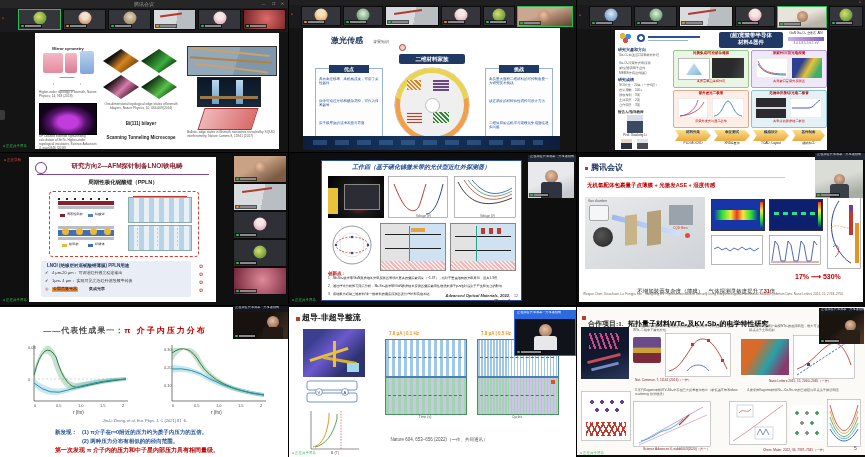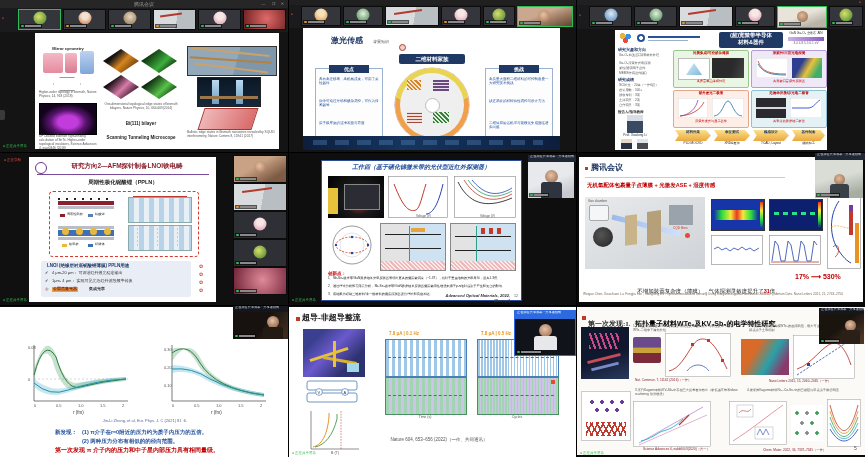--- a/index.html
+++ b/index.html
@@ -559,20 +559,23 @@
       <div class="ab" style="left:15px;top:24px;width:19px;height:14px;background:#3a4048;border-radius:3px 3px 0 0"></div>
       <div class="nm" style="width:24px">
           <span class="mic"></span>
           <span class="nmb"></span>
         </div>
     </div>
   </div>
 
   <div class="cell" style="left:0;top:306px;width:288px;height:151px;background:#0a0a0a">
     <div class="slide" style="left:0;top:1px;width:288px;height:150px">
+      <div class="ab ctr" style="left:0;top:12px;width:250px">
+        <span class="b f8" style="color:#4a4a4a;letter-spacing:1px">——代表性成果一：</span><span class="b f8 red" style="letter-spacing:2px">π 介子内压力分布</span>
+      </div>
       <svg class="ab" style="left:18px;top:32px" width="116" height="78" viewBox="0 0 116 78">
         <line x1="16" y1="6" x2="16" y2="62" stroke="#444" stroke-width="0.7"></line>
         <line x1="16" y1="62" x2="110" y2="62" stroke="#444" stroke-width="0.7"></line>
         <line x1="16" y1="40" x2="110" y2="40" stroke="#999" stroke-width="0.4" stroke-dasharray="2 2"></line>
         <path d="M16,42 Q24,2 34,20 Q44,56 60,50 Q84,44 108,42 L108,38 Q84,40 58,44 Q46,44 38,16 Q28,-8 16,30 Z" fill="#4a9d5f" opacity="0.3"></path>
         <path d="M16,48 Q30,60 48,54 Q78,44 108,41 L108,38 Q78,38 50,48 Q34,54 16,40 Z" fill="#3fb0c9" opacity="0.3"></path>
         <path d="M16,36 Q26,-2 38,18 Q48,52 62,48 Q86,42 108,40" fill="none" stroke="#2e7d43" stroke-width="1"></path>
         <path d="M16,44 Q32,58 50,51 Q80,41 108,40" fill="none" stroke="#2a8fa8" stroke-width="1"></path>
         <text x="10" y="10" font-size="4" fill="#555">0.08</text>
         <text x="10" y="42" font-size="4" fill="#555">0</text>
@@ -674,21 +677,21 @@
           <span class="nmb"></span>
         </div>
     </div>
     <div class="ab grn f35" style="left:3px;top:145px">● 正在共享屏幕</div>
   </div>
 
   <div class="cell" style="left:577px;top:306px;width:288px;height:151px;background:#0a0a0a">
     <div class="slide" style="left:0;top:1px;width:288px;height:148px;background:#fbfaf7">
       <div class="ab" style="left:5px;top:9px;width:3.5px;height:3.5px;background:#c0392b"></div>
       <div class="ab" style="left:11px;top:5px">
-        <span class="ser b f7" style="color:#333">第一次发现:1.</span> <span class="b f7" style="color:#000">拓扑量子材料WTe₂及KV₃Sb₅的电学特性研究</span>
+        <span class="ser b f7" style="color:#333">合作项目:1.</span> <span class="b f7" style="color:#000">拓扑量子材料WTe₂及KV₃Sb₅的电学特性研究</span>
       </div>
       <div class="ab f3 gry" style="left:56px;top:18px;width:104px">1.门电压调控薄层WTe₂中的线性/非线性反常霍尔效应与手性反常，证明WTe₂二维非平庸拓扑性</div>
       <div class="ab" style="left:4px;top:20px;width:48px;height:52px;background:linear-gradient(160deg,#10182e 55%,#2a3a5e)">
         <div class="ab" style="left:8px;top:6px;width:30px;height:16px;background:repeating-linear-gradient(70deg,#c94a8a 0 2px,transparent 2px 5px)"></div>
         <div class="ab" style="left:6px;top:30px;width:34px;height:3px;background:#c94a5a;transform:rotate(-14deg)"></div>
         <div class="ab" style="left:10px;top:38px;width:28px;height:3px;background:#7a8ac9;transform:rotate(-14deg)"></div>
       </div>
       <div class="ab" style="left:56px;top:30px;width:28px;height:26px;background:linear-gradient(#6a4a8a 40%,#caa23a 41% 60%,#7a2a3a 61%);border-radius:2px"></div>
       <svg class="ab" style="left:88px;top:26px" width="66" height="44" viewBox="0 0 66 44">
         <rect x="0.5" y="0.5" width="65" height="43" fill="#fff" stroke="#999" stroke-width="0.5"></rect>

